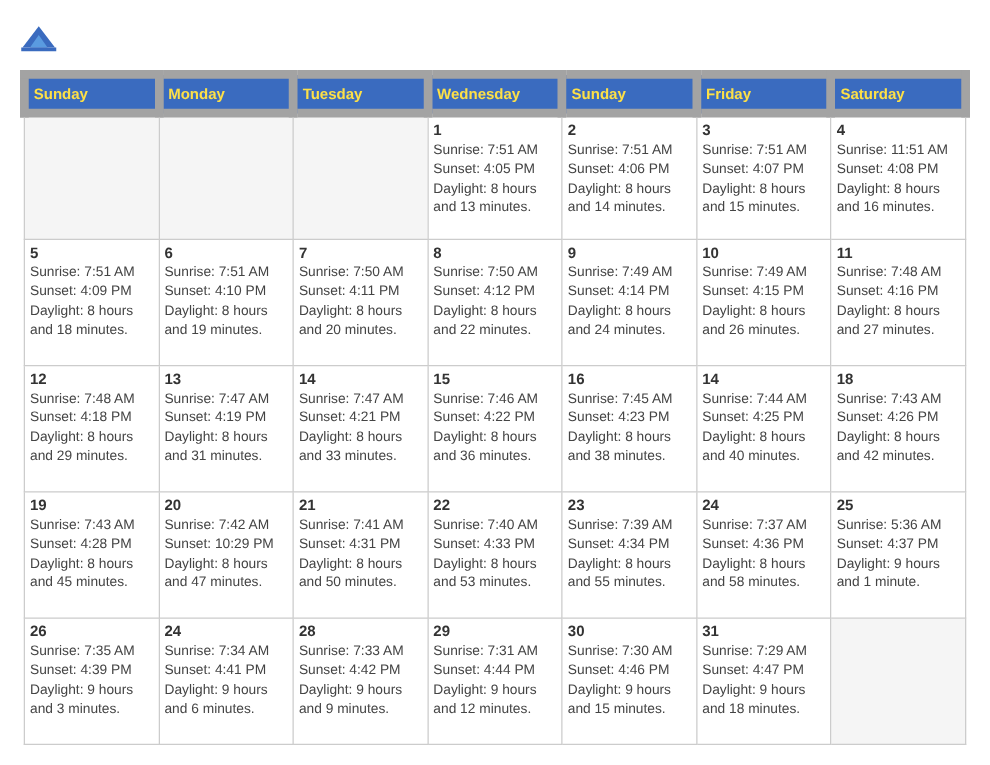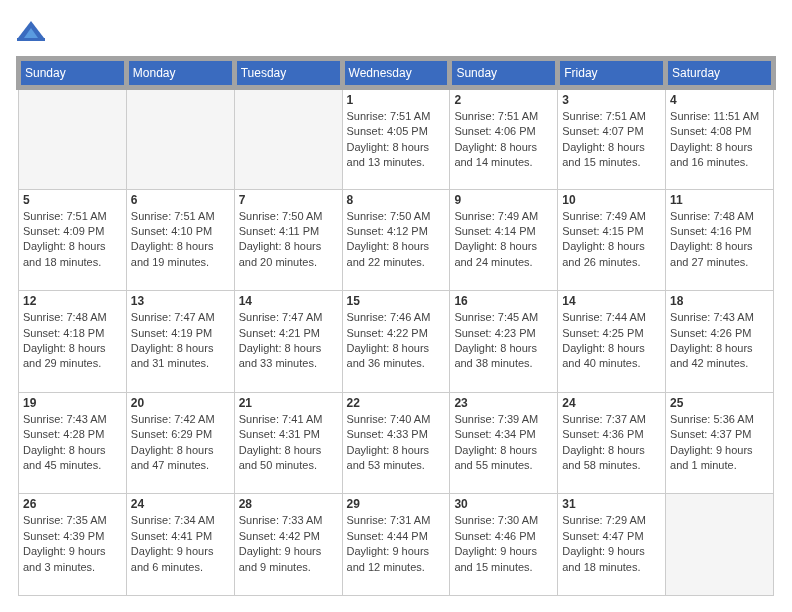--- a/index.html
+++ b/index.html
@@ -54,26 +54,26 @@
       color: #555;
     }
     .calendar-table {
       width: 100%;
       border-collapse: collapse;
       flex: 1;
       table-layout: fixed;
     }
     .calendar-table thead tr th {
       background-color: #3a6bbf;
-      color: #ffffff;
+      color: #fde047;
       font-size: 12px;
-      font-weight: normal;
+      font-weight: bold;
       padding: 5px 4px;
       text-align: left;
-      border: 5px solid #a3a3a3;
+      border: 7px solid #a3a3a3;
     }
     .calendar-table tbody tr td {
       border: 1px solid #ccc;
       vertical-align: top;
       padding: 3px 4px;
       font-size: 9.5px;
       color: #333;
       background: #fff;
       height: 88px;
     }
@@ -266,21 +266,21 @@
           <td>
             <div class="day-number">19</div>
             <div class="day-info">Sunrise: 7:43 AM
 Sunset: 4:28 PM
 Daylight: 8 hours
 and 45 minutes.</div>
           </td>
           <td>
             <div class="day-number">20</div>
             <div class="day-info">Sunrise: 7:42 AM
-Sunset: 6:29 PM
+Sunset: 10:29 PM
 Daylight: 8 hours
 and 47 minutes.</div>
           </td>
           <td>
             <div class="day-number">21</div>
             <div class="day-info">Sunrise: 7:41 AM
 Sunset: 4:31 PM
 Daylight: 8 hours
 and 50 minutes.</div>
           </td>

